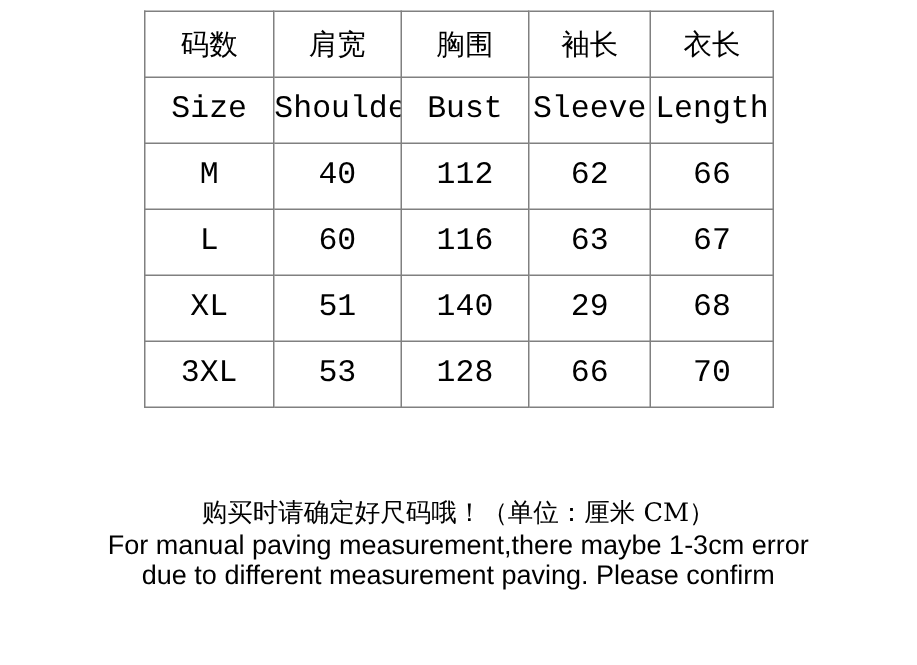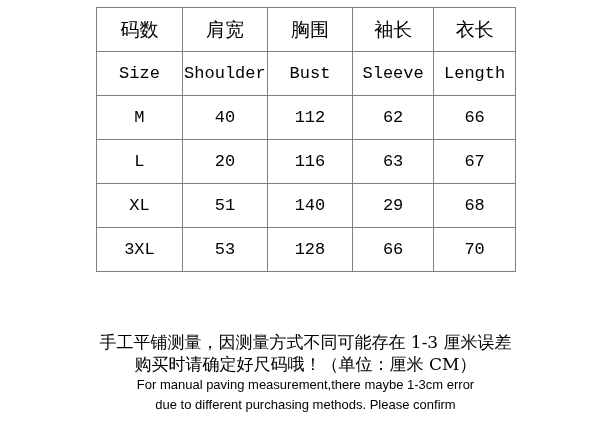--- a/index.html
+++ b/index.html
@@ -30,37 +30,37 @@
     height: 43px;
     padding: 0;
     overflow: hidden;
     white-space: nowrap;
   }
   .cell-cn {
     font-size: 19px;
     font-family: Liberation Mono, monospace;
   }
   .cell-en, .cell-data {
-    font-size: 17px;
+    font-size: 21px;
     font-family: "Liberation Mono", "DejaVu Sans Mono", monospace;
   }
   .notes {
     position: absolute;
     left: 0;
     top: 331px;
     width: 611px;
     text-align: center;
   }
   .note-cn {
     font-size: 17px;
     line-height: 22px;
     font-family: "DejaVu Serif", "Liberation Serif", serif;
   }
   .note-en {
-    font-size: 13px;
+    font-size: 18px;
     line-height: 20px;
     font-family: "Liberation Sans", sans-serif;
   }
 </style>
 </head>
 <body>
 
 <div class="page">
 
   <table class="size-table">
@@ -88,21 +88,21 @@
         </tr>
         <tr>
           <td class="cell-data">M</td>
           <td class="cell-data">40</td>
           <td class="cell-data">112</td>
           <td class="cell-data">62</td>
           <td class="cell-data">66</td>
         </tr>
         <tr>
           <td class="cell-data">L</td>
-          <td class="cell-data">20</td>
+          <td class="cell-data">60</td>
           <td class="cell-data">116</td>
           <td class="cell-data">63</td>
           <td class="cell-data">67</td>
         </tr>
         <tr>
           <td class="cell-data">XL</td>
           <td class="cell-data">51</td>
           <td class="cell-data">140</td>
           <td class="cell-data">29</td>
           <td class="cell-data">68</td>
@@ -111,19 +111,18 @@
           <td class="cell-data">3XL</td>
           <td class="cell-data">53</td>
           <td class="cell-data">128</td>
           <td class="cell-data">66</td>
           <td class="cell-data">70</td>
         </tr>
       </tbody>
   </table>
 
   <div class="notes">
-    <div class="note-cn">手工平铺测量，因测量方式不同可能存在 1-3 厘米误差</div>
     <div class="note-cn">购买时请确定好尺码哦！（单位：厘米 CM）</div>
     <div class="note-en">For manual paving measurement,there maybe 1-3cm error</div>
-    <div class="note-en">due to different purchasing methods. Please confirm</div>
+    <div class="note-en">due to different measurement paving. Please confirm</div>
   </div>
 
 </div>
 
 </body></html>

